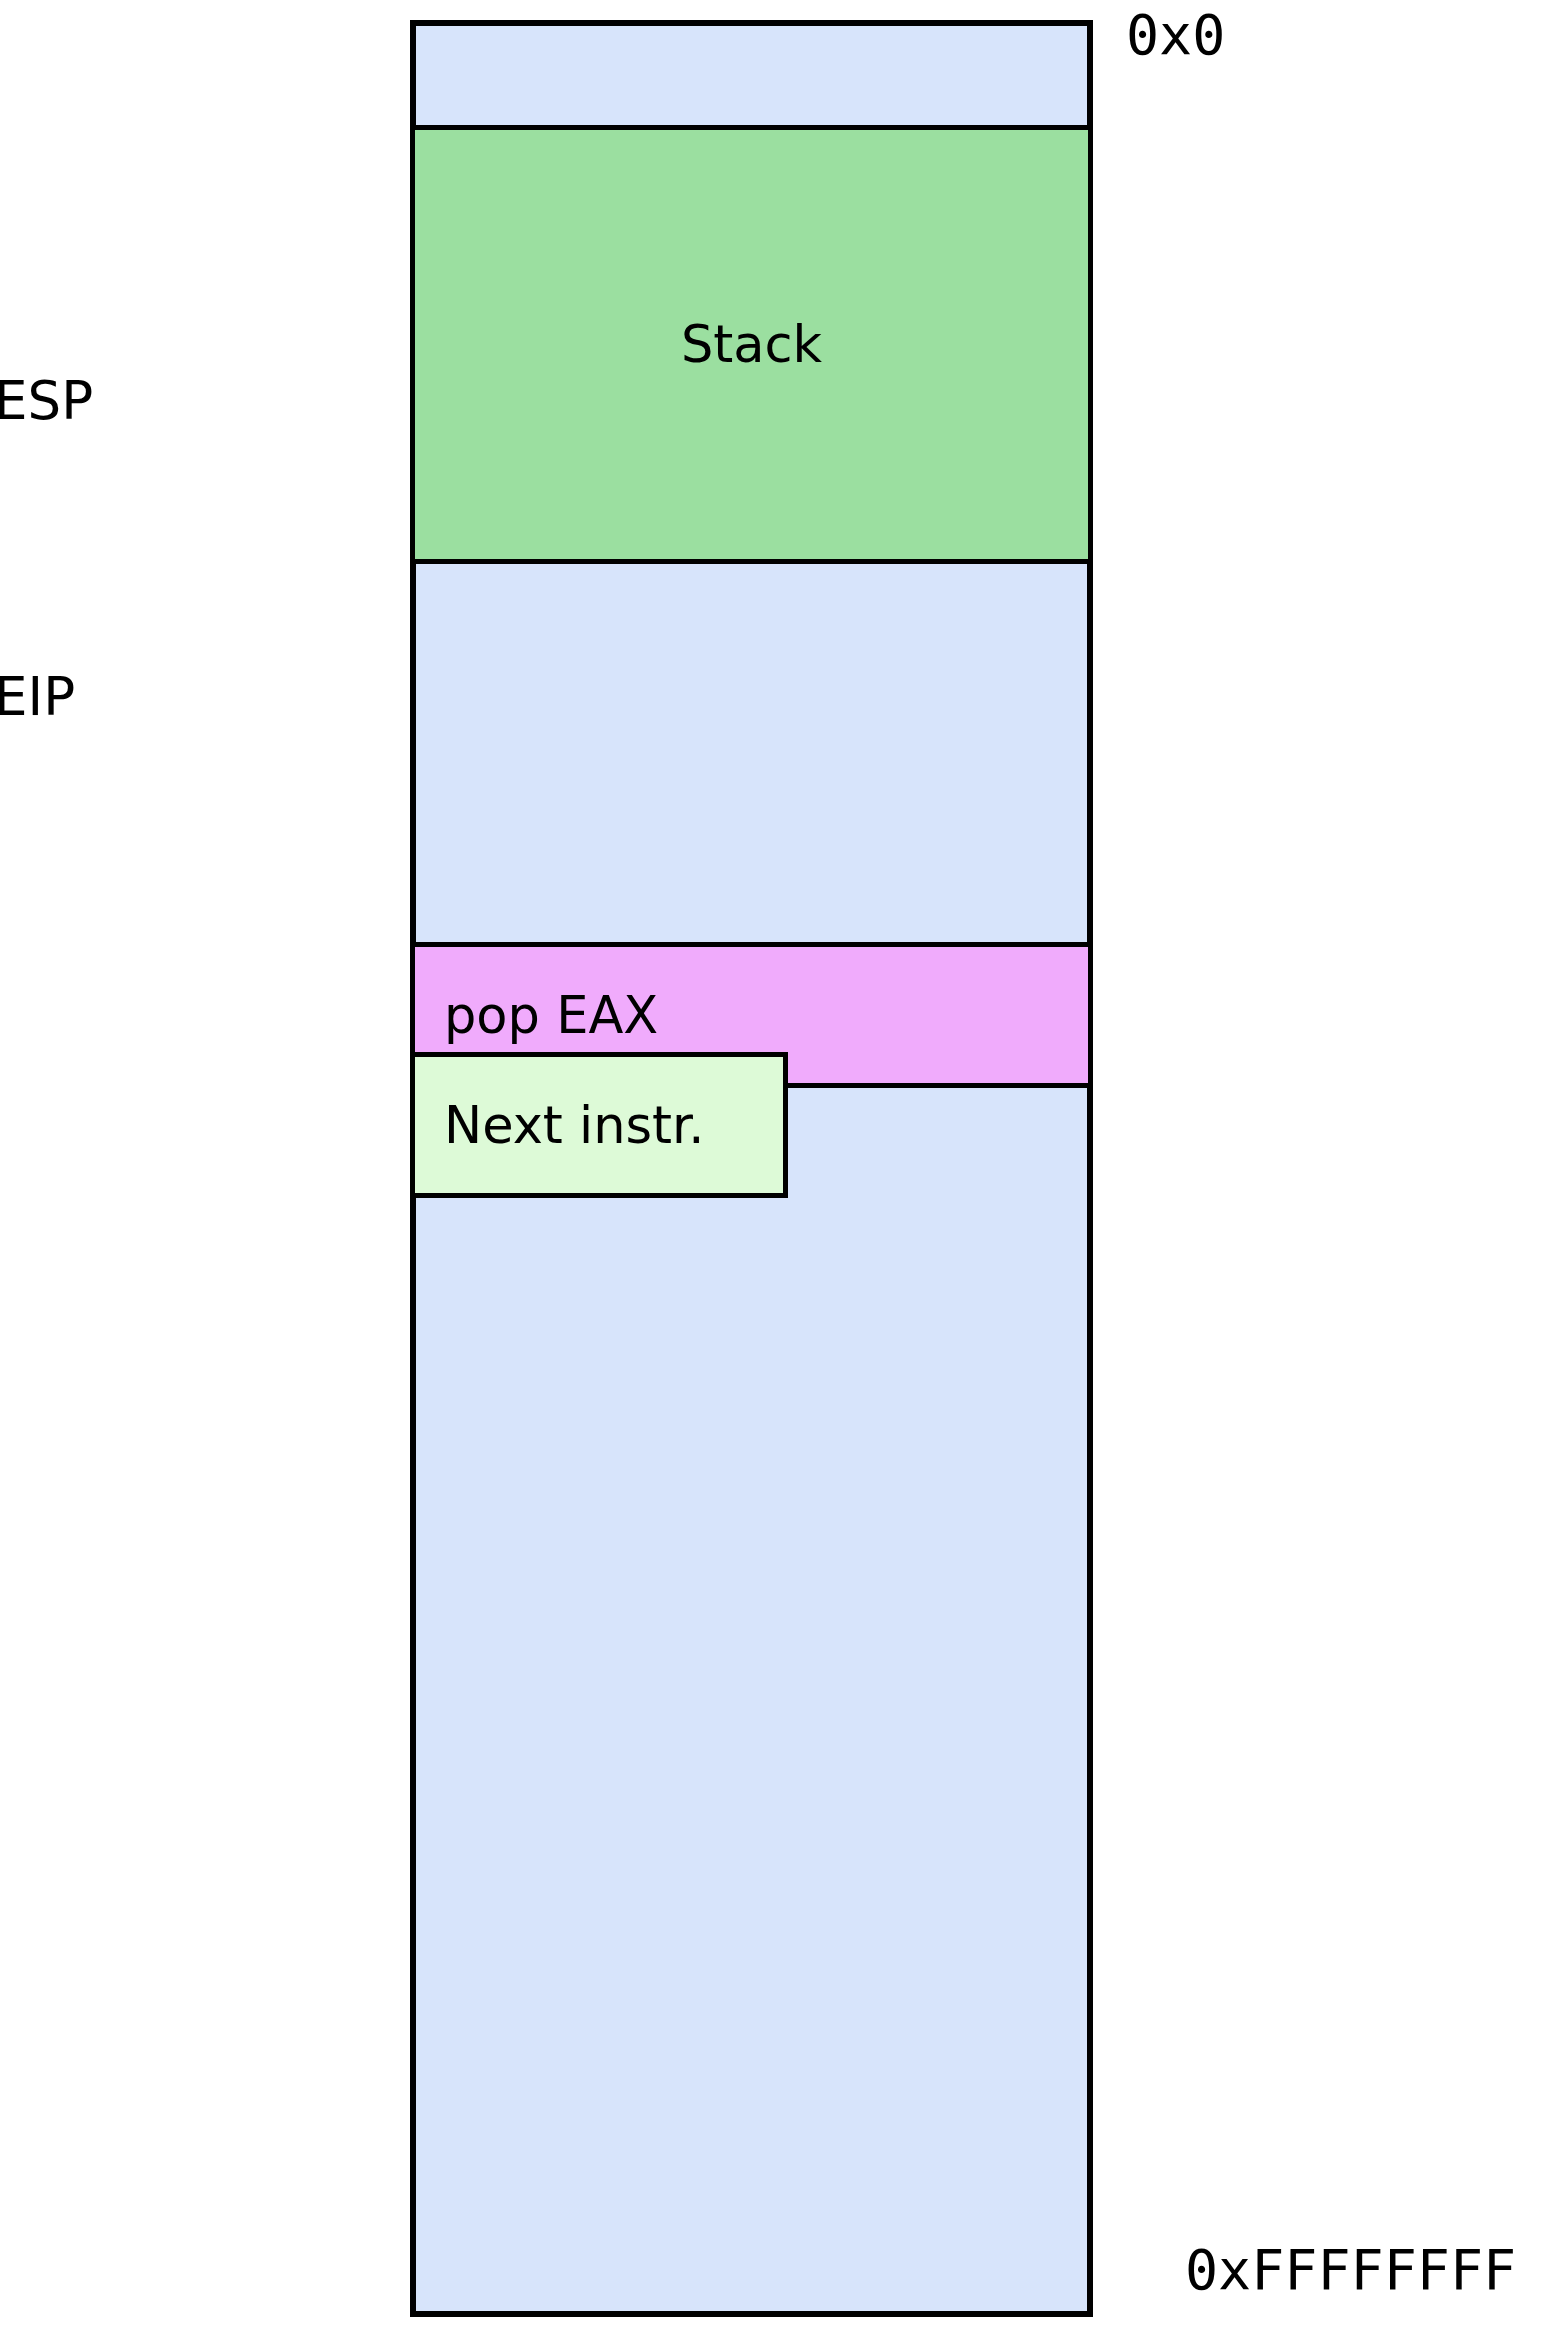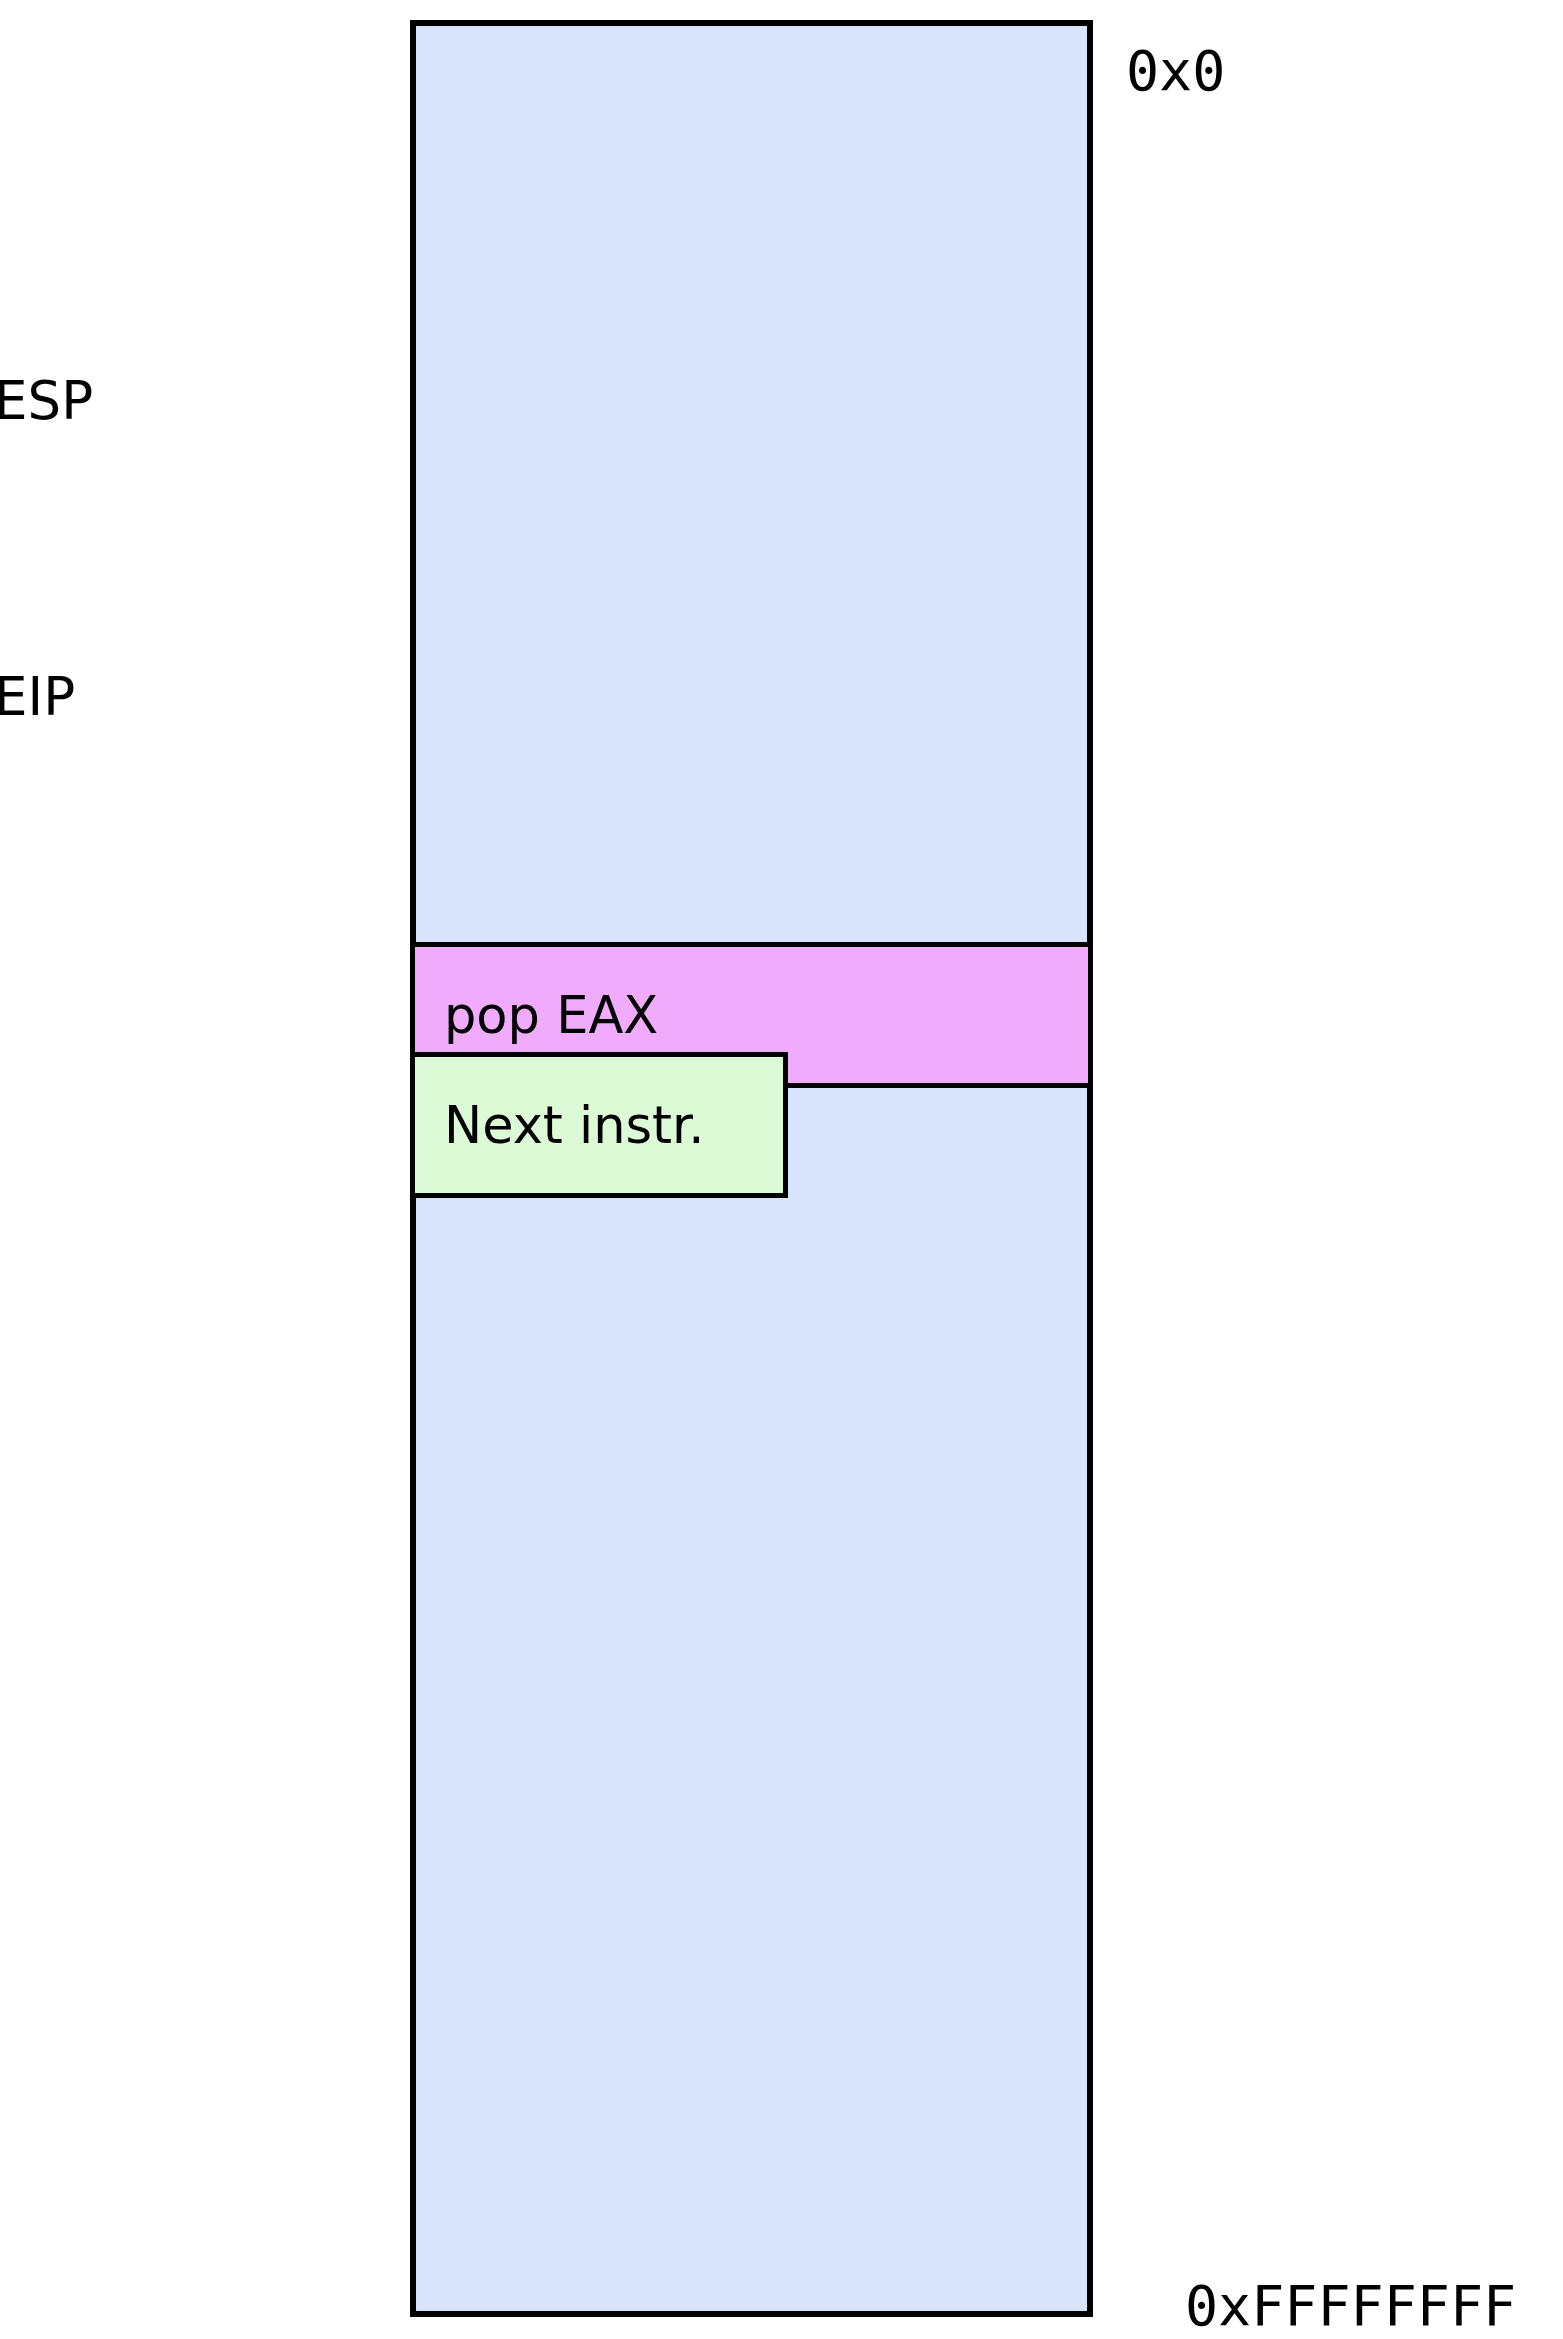--- a/index.html
+++ b/index.html
@@ -75,36 +75,38 @@
     line-height: 1;
     white-space: nowrap;
   }
   .label-sans {
     font-family: "DejaVu Sans", sans-serif;
     font-size: 53px;
   }
   .label-mono {
     font-family: "DejaVu Sans Mono", monospace;
     font-size: 55px;
-    margin-top: 36px;
   }
 
   .label-esp { left: -5.9px; top: 374px; }
   .label-eip { left: -5.9px; top: 670px; }
 
   .label-addr-top    { left: 1126px; top: 7.8px; }
   .label-addr-bottom { left: 1185px; top: 2243px; }
 </style>
 </head>
 <body>
 
 <div id="canvas">
 
   <div class="memory-column"></div>
 
+  <div class="region region-stack center">
+    <span>Stack</span>
+  </div>
 
   <div class="region region-pop left">
     <span>pop EAX</span>
   </div>
 
   <div class="region region-next left">
     <span>Next instr.</span>
   </div>
 
   <div class="label label-sans label-esp">ESP</div>

